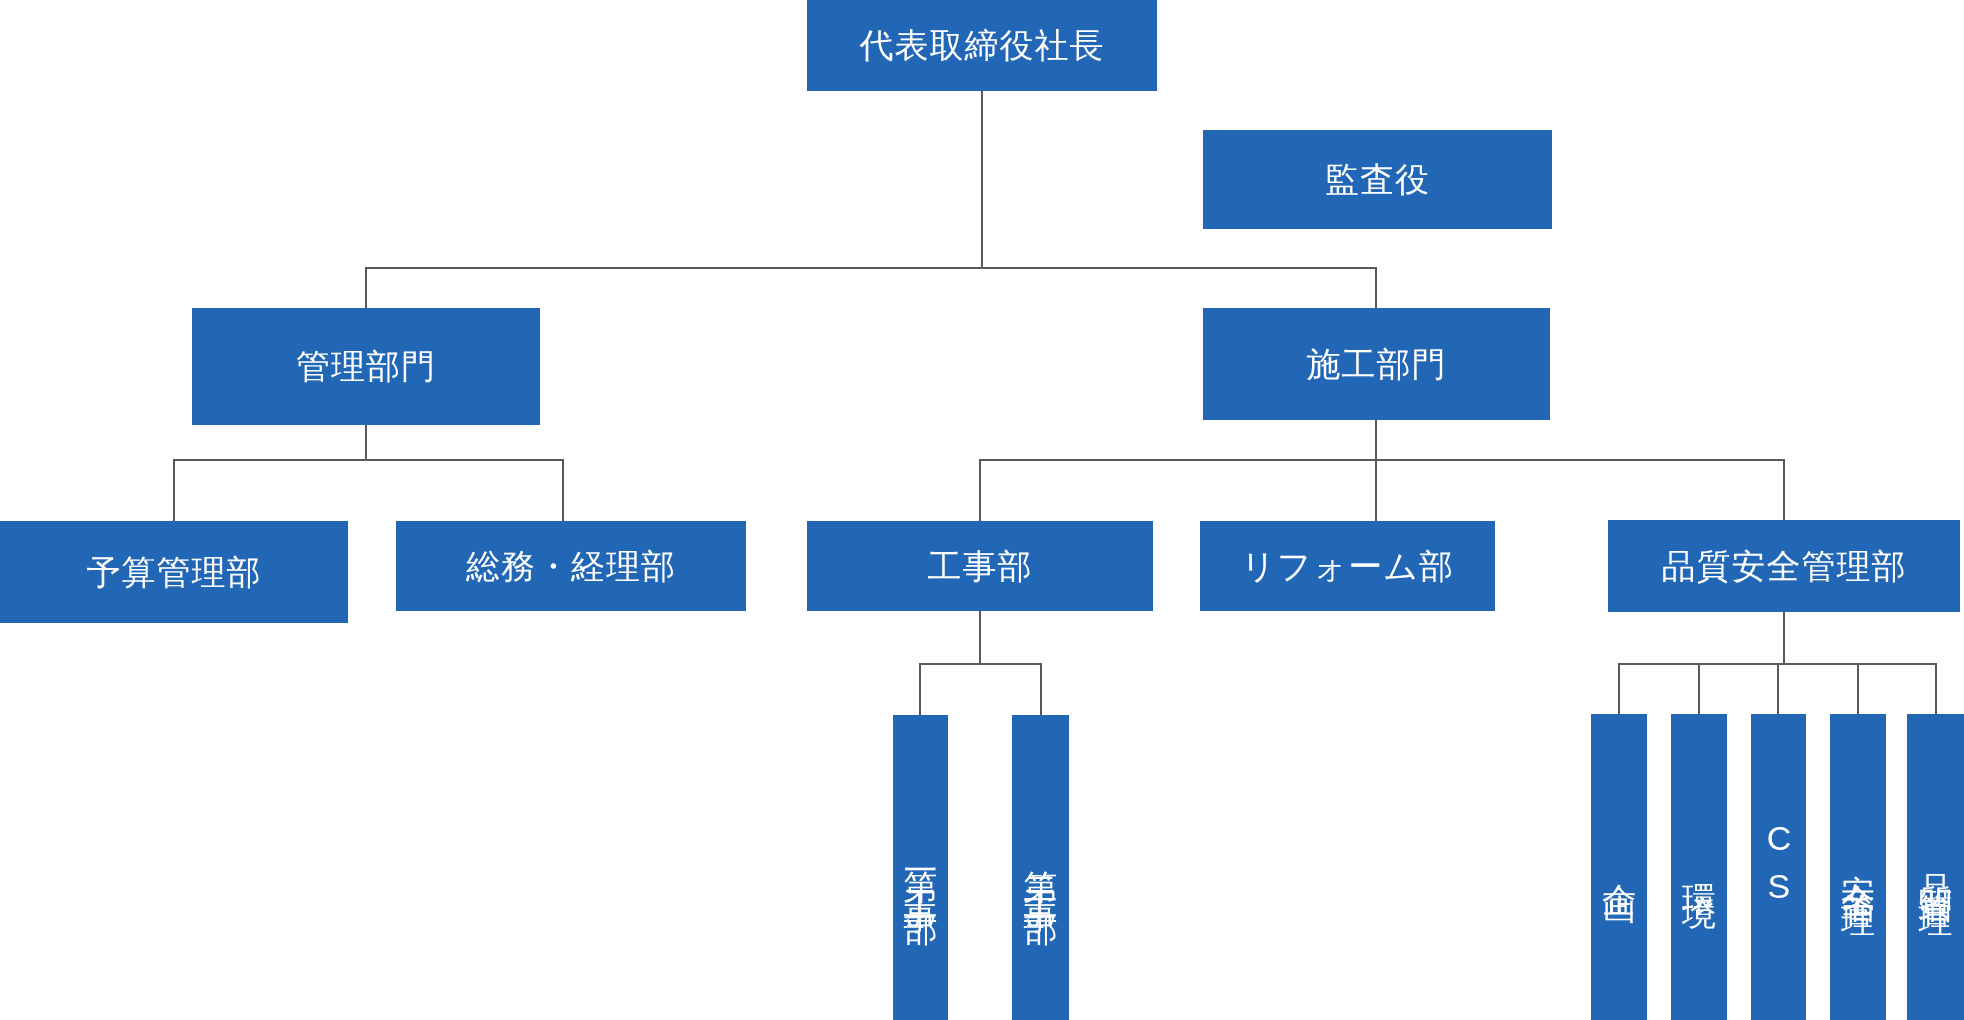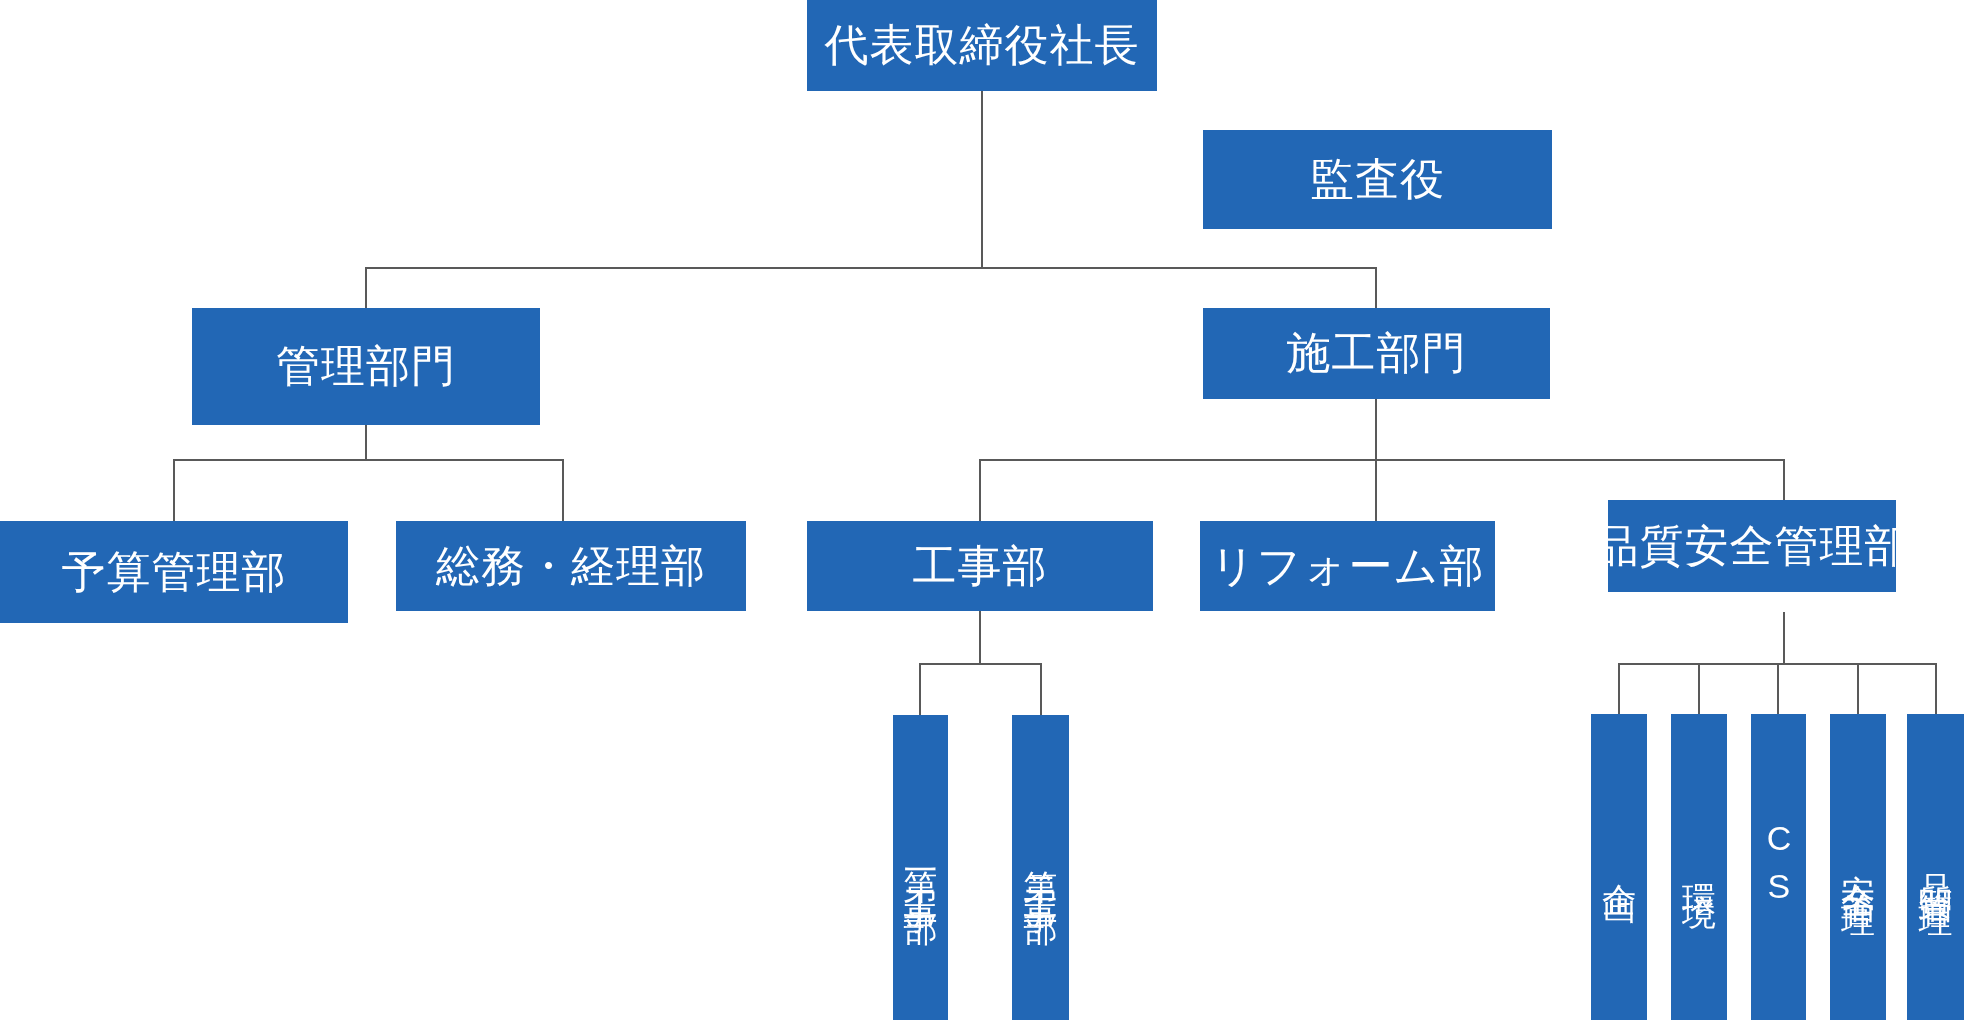--- a/index.html
+++ b/index.html
@@ -21,21 +21,21 @@
     position:absolute;
     background:var(--line-color);
   }
   .node{
     position:absolute;
     background:var(--accent-color);
     color:var(--text-color);
     display:flex;
     align-items:center;
     justify-content:center;
-    font-size:44px;
+    font-size:34px;
     letter-spacing:1px;
     line-height:1.2;
     white-space:nowrap;
   }
   .node.vertical{
     writing-mode:vertical-rl;
     text-orientation:upright;
     letter-spacing:10px;
     font-size:34px;
     white-space:normal;
@@ -77,36 +77,36 @@
 
   <div class="node" style="left:807px;top:0;width:350px;height:91px">
     <span>代表取締役社長</span>
   </div>
   <div class="node" style="left:1203px;top:130px;width:349px;height:99px">
     <span>監査役</span>
   </div>
   <div class="node" style="left:192px;top:308px;width:348px;height:117px">
     <span>管理部門</span>
   </div>
-  <div class="node" style="left:1203px;top:308px;width:347px;height:91px">
+  <div class="node" style="left:1203px;top:308px;width:347px;height:112px">
     <span>施工部門</span>
   </div>
   <div class="node" style="left:0;top:521px;width:348px;height:102px">
     <span>予算管理部</span>
   </div>
   <div class="node" style="left:396px;top:521px;width:350px;height:90px">
     <span>総務・経理部</span>
   </div>
   <div class="node" style="left:807px;top:521px;width:346px;height:90px">
     <span>工事部</span>
   </div>
   <div class="node" style="left:1200px;top:521px;width:295px;height:90px">
     <span>リフォーム部</span>
   </div>
-  <div class="node" style="left:1608px;top:500px;width:288px;height:92px">
+  <div class="node" style="left:1608px;top:520px;width:352px;height:92px">
     <span>品質安全管理部</span>
   </div>
 
   <div class="node vertical" style="left:893px;top:715px;width:55px;height:305px">
     <span>第一工事部</span>
   </div>
   <div class="node vertical" style="left:1012px;top:715px;width:57px;height:305px">
     <span>第二工事部</span>
   </div>
   <div class="node vertical" style="left:1591px;top:714px;width:56px;height:306px">

